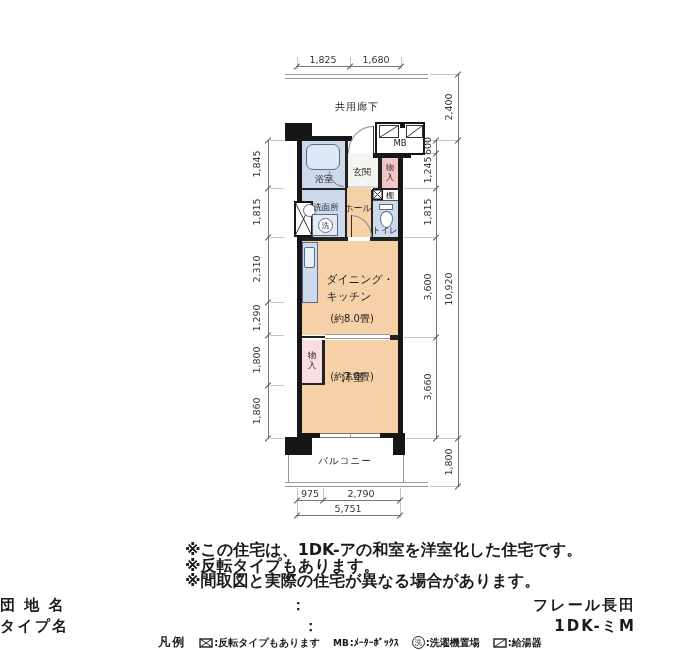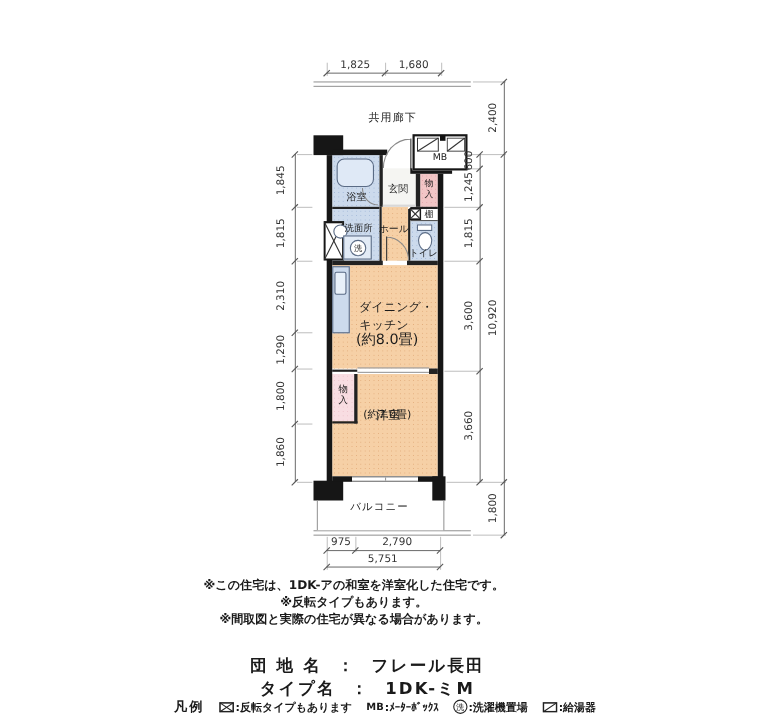--- a/index.html
+++ b/index.html
@@ -19,22 +19,22 @@
   .tex-pink  { background-color:#f2c6c6; background-image: radial-gradient(#e2a2a8 0.6px, transparent 0.7px); background-size: 4px 4px; }
   .tex-pink2 { background-color:#f8dde2; background-image: radial-gradient(#ecc0c8 0.6px, transparent 0.7px); background-size: 4px 4px; }
   .lbl  { position: absolute; transform: translate(-50%,-50%); white-space: nowrap; color: #1c1c1c; }
   .vlbl { position: absolute; transform: translate(-50%,-50%) rotate(-90deg); white-space: nowrap;
           color: #333; font-size: 9.5px; }
   .dimlbl { font-size: 9.5px; color: #333; }
   .fx { position: absolute; border: 1px solid #5a6b85; background: #e8f0f9; }
   .arc { position: absolute; }
   .hdr { position: absolute; left: 203px; top: 5px; font-size: 12px; font-weight: bold;
          line-height: 14.5px; letter-spacing: 0.5px; }
-  .notes { position: absolute; left: 185px; top: 524px; font-size: 11px; font-weight: 600; line-height: 15.5px; text-align: center; }
-  .inforow { position: absolute; left: 16px; width: 636px; display: flex; justify-content: center;
+  .notes { position: absolute; left: 185px; top: 542px; font-size: 16px; font-weight: 600; line-height: 15.5px; }
+  .inforow { position: absolute; left: 0; width: 636px; display: flex; justify-content: space-between;
              gap: 14px; font-size: 15px; font-weight: bold; letter-spacing: 2px; }
   .legend { position: absolute; left: 0; top: 634px; width: 700px; display: flex; justify-content: center;
             align-items: center; gap: 13px; font-size: 10px; font-weight: 600; }
   .leg-title { font-size: 12px; font-weight: bold; letter-spacing: 2px; }
   .leg-item { display: inline-flex; align-items: center; gap: 1px; }
   .leg-mb { font-size: 9px; font-weight: bold; }
   .leg-wash { display: inline-block; width: 13px; height: 13px; border: 1px solid #222; border-radius: 50%;
               font-size: 7.5px; line-height: 11px; text-align: center; font-weight: normal; }
   .vtext { position: absolute; transform: translate(-50%,-50%); display: flex; flex-direction: column;
            align-items: center; line-height: 9.5px; color: #1c1c1c; }
@@ -164,21 +164,21 @@
   <div class="vtext" style="left:390px;top:172px;font-size:8px">
     <span>物</span>
       <span>入</span>
   </div>
   <div class="lbl" style="left:390px;top:195px;font-size:8px">棚</div>
   <div class="lbl" style="left:326px;top:208px;font-size:8.5px">洗面所</div>
   <div class="lbl" style="left:358px;top:208px;font-size:9px">ホール</div>
   <div class="lbl" style="left:385px;top:231px;font-size:8.5px">トイレ</div>
   <div class="lbl" style="left:360px;top:279px;font-size:11px">ダイニング・</div>
   <div class="lbl" style="left:349px;top:296px;font-size:11px">キッチン</div>
-  <div class="lbl" style="left:352px;top:309px;font-size:13px">(約8.0畳)</div>
+  <div class="lbl" style="left:352px;top:319px;font-size:10px">(約8.0畳)</div>
   <div class="vtext" style="left:312px;top:360px;font-size:8.5px">
     <span>物</span>
       <span>入</span>
   </div>
   <div class="lbl" style="left:353px;top:377px;font-size:11px">洋室</div>
   <div class="lbl" style="left:352px;top:377px;font-size:10px">(約7.0畳)</div>
   <div class="lbl" style="left:345px;top:461px;font-size:9.5px;letter-spacing:1px">バルコニー</div>
 
   <div class="dl" style="left:297px;top:66px;width:104px;height:1px"></div>
   <div class="dl" style="left:268px;top:140px;width:1px;height:298px"></div>

